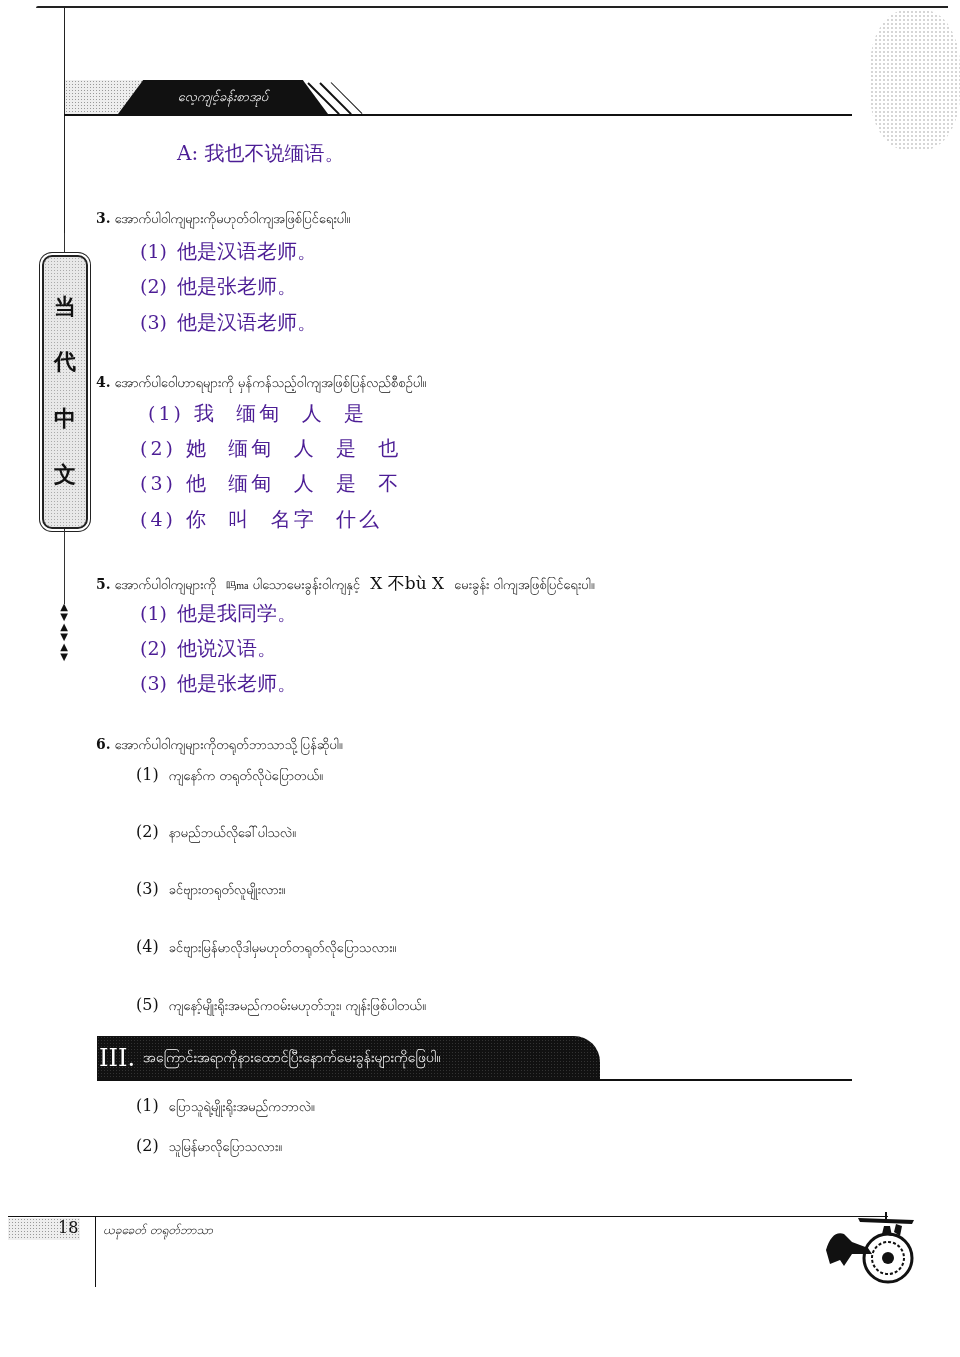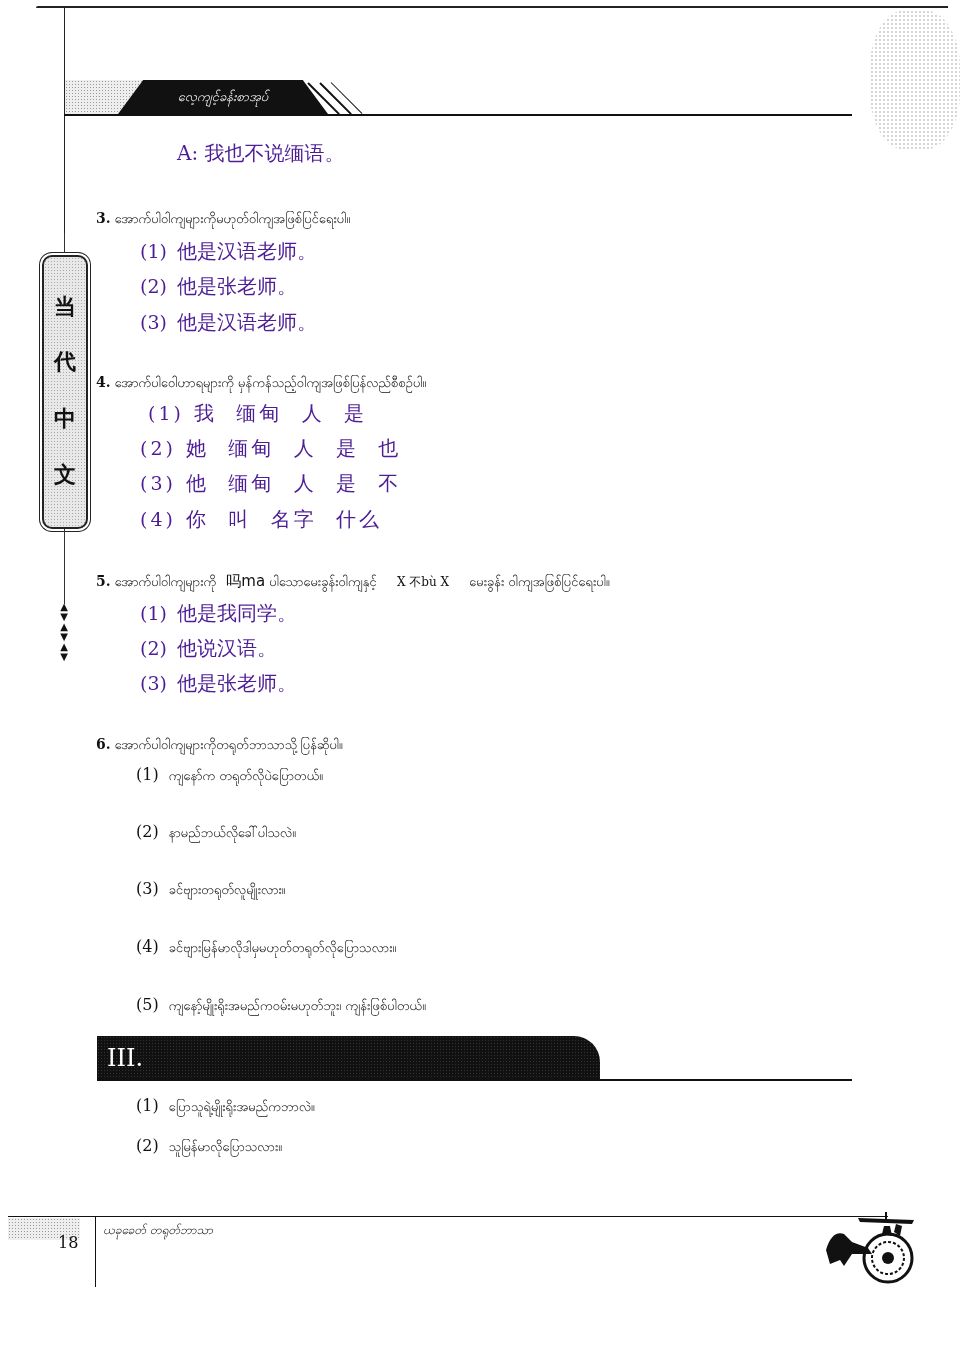--- a/index.html
+++ b/index.html
@@ -38,31 +38,31 @@
 
   .txt-zh { font-family:"DejaVu Serif", serif; font-size:20px; color:#4c1d95; white-space:nowrap; }
   .txt-my { font-family:"DejaVu Sans", sans-serif; font-size:13px; color:#111; white-space:nowrap; }
   .qnum { font-family:"DejaVu Serif", serif; font-weight:bold; font-size:14px; }
   .inum { font-family:"DejaVu Serif", serif; font-size:19px; margin-right:10px; }
   .inum-s { font-family:"DejaVu Serif", serif; font-size:16px; margin-right:10px; }
   .spaced { word-spacing:10px; letter-spacing:3px; }
 
   
   .sec-band { left:97px; top:1036px; width:503px; height:44px; background:#111;
-    border-radius:0 26px 0 0; color:#fff; display:flex; align-items:center; padding-left:10px; box-sizing:border-box;
+    border-radius:0 26px 0 0; color:#fff; display:flex; align-items:center; padding-left:2px; box-sizing:border-box;
     background-image: radial-gradient(#333 1px, transparent 1px); background-size:3px 3px; }
   .sec-roman { font-family:"DejaVu Serif", serif; font-size:24px; margin-right:8px; }
   .sec-title { font-family:"DejaVu Sans", sans-serif; font-size:14px; }
   .sec-rule { left:97px; top:1079px; width:755px; height:2px; background:#111; }
 
   
   .foot-rule { left:8px; top:1216px; width:880px; height:1px; background:#111; }
   .foot-stipple { left:8px; top:1218px; width:72px; height:22px;
     background-image: radial-gradient(#999 1px, transparent 1px); background-size:3px 3px; background-color:#eee; }
-  .page-num { left:58px; top:1218px; font-family:"DejaVu Serif", serif; font-size:16px;margin-top:15px; }
+  .page-num { left:58px; top:1218px; font-family:"DejaVu Serif", serif; font-size:16px; }
   .foot-vline { left:95px; top:1217px; width:1px; height:70px; background:#111; }
   .foot-title { left:103px; top:1222px; font-family:"DejaVu Sans", sans-serif; font-style:italic; font-size:12px; }
   .chariot { left:822px; top:1208px; width:96px; height:78px; }
 </style>
 </head>
 <body>
 
 <div class="abs top-rule"></div>
 <div class="abs frame-left"></div>
 <div class="abs corner-stipple"></div>
@@ -99,41 +99,42 @@
   <span>အောက်ပါဝေါဟာရများကို မှန်ကန်သည့်ဝါကျအဖြစ်ပြန်လည်စီစဉ်ပါ။</span>
 </div>
 <div class="abs txt-zh spaced" style="left:140px;top:400px;margin-left:8px;"><span class="inum">(1)</span><span>我 缅甸 人 是</span></div>
 <div class="abs txt-zh spaced" style="left:140px;top:435px;"><span class="inum">(2)</span><span>她 缅甸 人 是 也</span></div>
 <div class="abs txt-zh spaced" style="left:140px;top:470px;"><span class="inum">(3)</span><span>他 缅甸 人 是 不</span></div>
 <div class="abs txt-zh spaced" style="left:140px;top:506px;"><span class="inum">(4)</span><span>你 叫 名字 什么</span></div>
 
 <div class="abs txt-my" style="left:96px;top:572px;">
   <span class="qnum">5.</span>
   <span>အောက်ပါဝါကျများကို</span>
-  <span style="font-size:15px;margin-left:6px;">吗ma</span>
+  <span style="font-size:10px;margin-left:6px;font-family:Liberation Serif, serif;">吗ma</span>
   <span>ပါသောမေးခွန်းဝါကျနှင့်</span>
-  <span style="font-family:'DejaVu Serif',serif;font-size:12px;margin:0 16px;">X 不bù X</span>
+  <span style="font-family:'DejaVu Serif',serif;font-size:17px;margin:0 6px;">X 不bù X</span>
   <span>မေးခွန်း ဝါကျအဖြစ်ပြင်ရေးပါ။</span>
 </div>
 <div class="abs txt-zh" style="left:140px;top:600px;"><span class="inum">(1)</span><span>他是我同学。</span></div>
 <div class="abs txt-zh" style="left:140px;top:635px;"><span class="inum">(2)</span><span>他说汉语。</span></div>
 <div class="abs txt-zh" style="left:140px;top:670px;"><span class="inum">(3)</span><span>他是张老师。</span></div>
 
 <div class="abs txt-my" style="left:96px;top:736px;">
   <span class="qnum">6.</span>
   <span>အောက်ပါဝါကျများကိုတရုတ်ဘာသာသို့ပြန်ဆိုပါ။</span>
 </div>
 <div class="abs txt-my" style="left:136px;top:765px;text-align:right;"><span class="inum-s">(1)</span><span>ကျနော်က  တရုတ်လိုပဲပြောတယ်။</span></div>
 <div class="abs txt-my" style="left:136px;top:822px;"><span class="inum-s">(2)</span><span>နာမည်ဘယ်လိုခေါ်ပါသလဲ။</span></div>
 <div class="abs txt-my" style="left:136px;top:879px;"><span class="inum-s">(3)</span><span>ခင်ဗျားတရုတ်လူမျိုးလား။</span></div>
 <div class="abs txt-my" style="left:136px;top:937px;"><span class="inum-s">(4)</span><span>ခင်ဗျားမြန်မာလိုဒါမှမဟုတ်တရုတ်လိုပြောသလား။</span></div>
 <div class="abs txt-my" style="left:136px;top:995px;"><span class="inum-s">(5)</span><span>ကျနော့်မျိုးရိုးအမည်ကဝမ်းမဟုတ်ဘူး၊  ကျန်းဖြစ်ပါတယ်။</span></div>
 
 <div class="abs sec-band">
   <span class="sec-roman">III.</span>
+  <span class="sec-title">အကြောင်းအရာကိုနားထောင်ပြီးနောက်မေးခွန်းများကိုဖြေပါ။</span>
 </div>
 <div class="abs sec-rule"></div>
 <div class="abs txt-my" style="left:136px;top:1096px;"><span class="inum-s">(1)</span><span>ပြောသူရဲ့မျိုးရိုးအမည်ကဘာလဲ။</span></div>
 <div class="abs txt-my" style="left:136px;top:1136px;"><span class="inum-s">(2)</span><span>သူမြန်မာလိုပြောသလား။</span></div>
 
 <div class="abs foot-rule"></div>
 <div class="abs foot-stipple"></div>
 <div class="abs page-num">18</div>
 <div class="abs foot-vline"></div>
 <div class="abs foot-title">ယခုခေတ် တရုတ်ဘာသာ</div>

